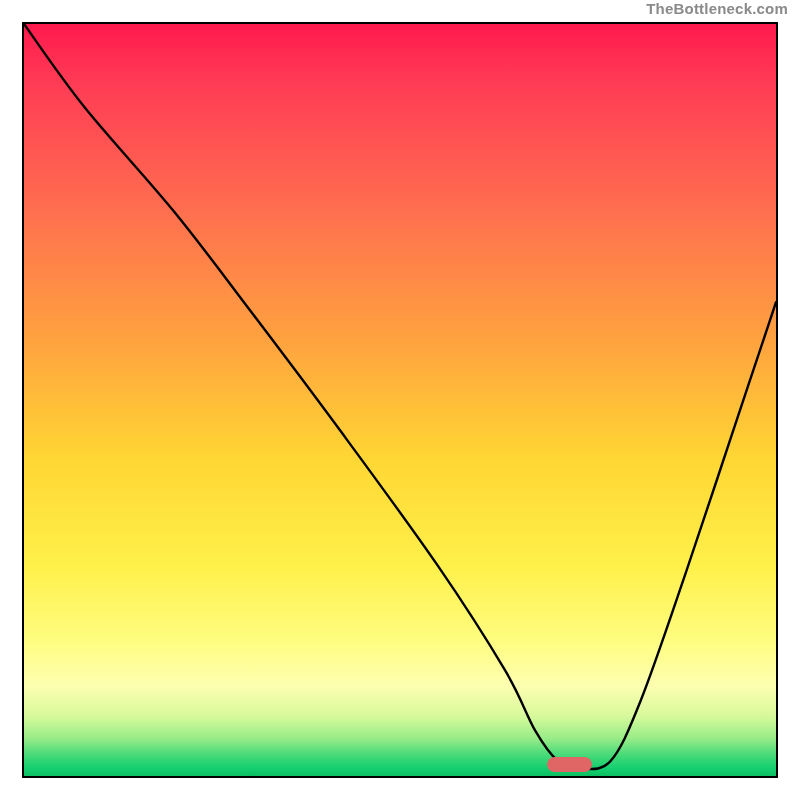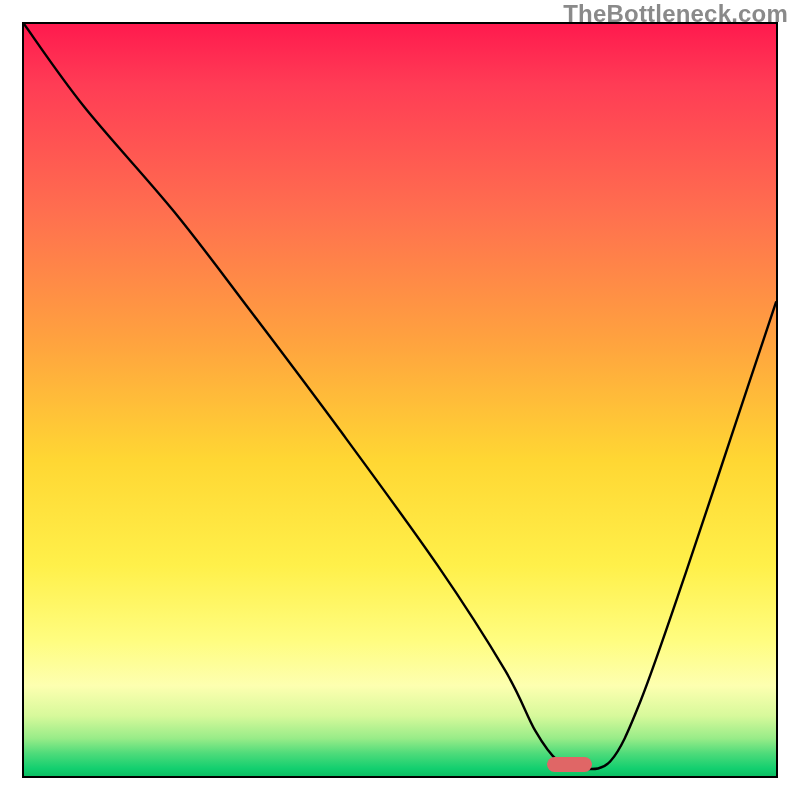--- a/index.html
+++ b/index.html
@@ -54,21 +54,21 @@
   .marker {
     position: absolute;
     background: #e06666;
     border-radius: 999px;
   }
   .watermark {
     position: absolute;
     top: 0;
     right: 12px;
     font-family: Arial, Helvetica, sans-serif;
-    font-size: 24px;
+    font-size: 15px;
     font-weight: 600;
     color: #8a8a8a;
     letter-spacing: 0.2px;
   }
 </style>
 </head>
 <body>
 
 <div class="chart-container">
 

